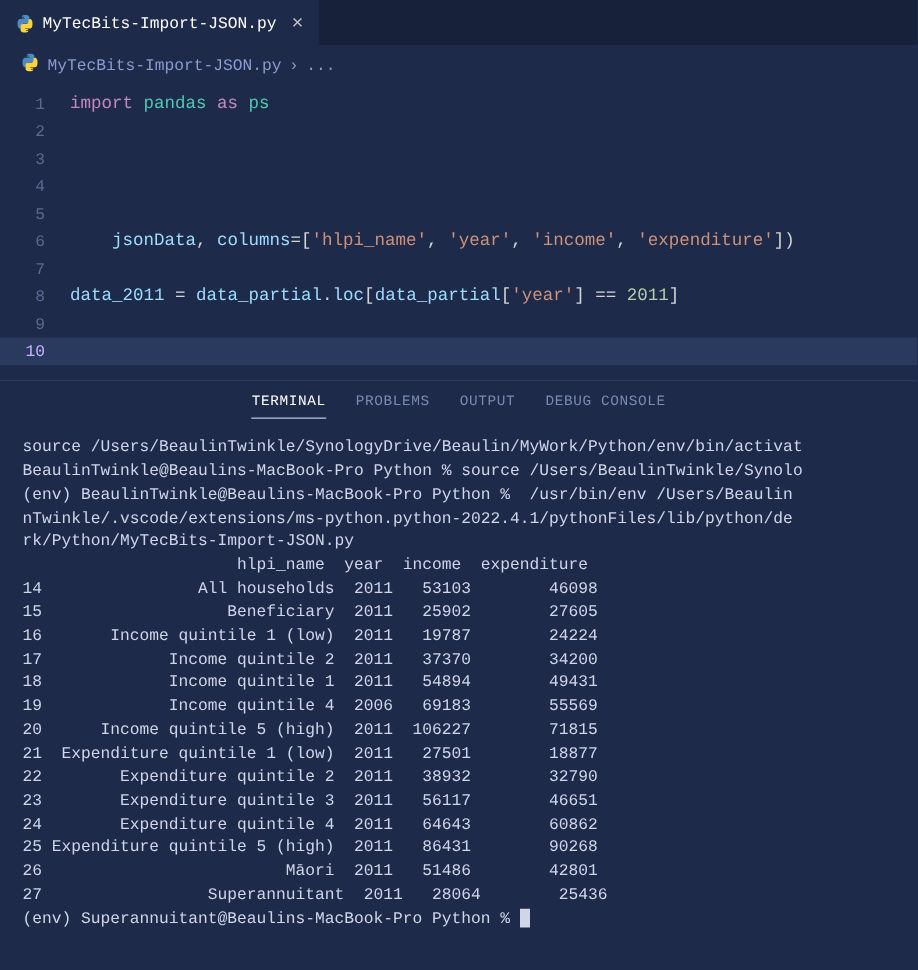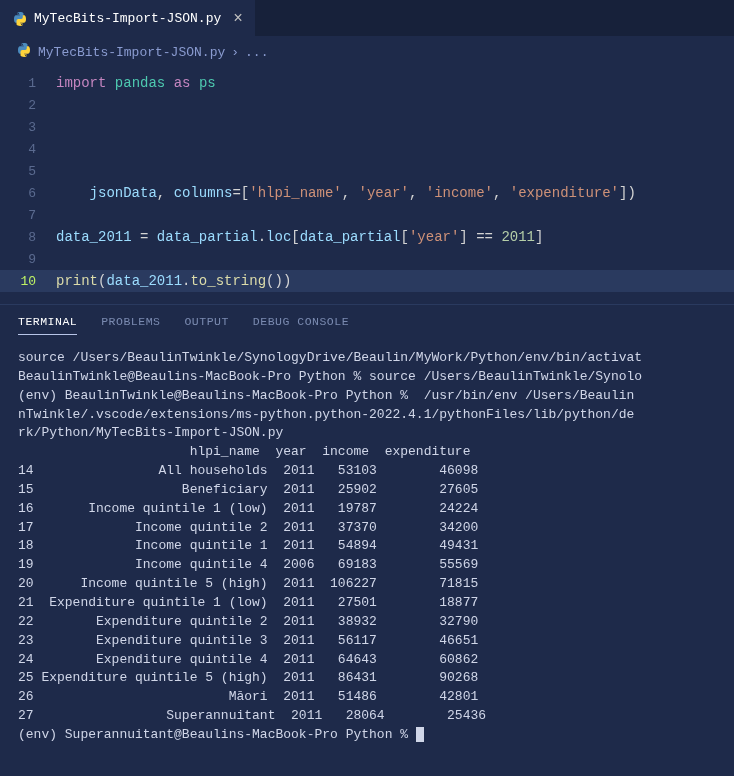--- a/index.html
+++ b/index.html
@@ -89,20 +89,21 @@
     .panel {
       border-top: 1px solid #2a3a5f;
       padding-top: 10px;
     }
     .panel-tabs {
       display: flex;
       gap: 24px;
       padding: 0 18px 10px 18px;
       font-size: 11.5px;
       letter-spacing: 0.5px;
+      justify-content: center;
     }
     .panel-tab {
       color: #7a8ab0;
       padding-bottom: 6px;
       cursor: pointer;
     }
     .panel-tab.active {
       color: #ffffff;
       border-bottom: 1px solid #b8c5e8;
     }
@@ -180,22 +181,21 @@
   </div>
   <div class="code-line">
     <div class="gutter">8</div>
     <div class="code"><span class="var">data_2011</span> <span class="op">=</span> <span class="var">data_partial</span><span class="punct">.</span><span class="var">loc</span><span class="punct">[</span><span class="var">data_partial</span><span class="punct">[</span><span class="str">'year'</span><span class="punct">]</span><span class="op"> == </span><span class="num">2011</span><span class="punct">]</span></div>
   </div>
   <div class="code-line">
     <div class="gutter">9</div>
     <div class="code"></div>
   </div>
   <div class="code-line highlighted">
-    <div class="gutter" style="color:#bef264;">10</div>
-    <div class="code"><span class="fn">print</span><span class="punct">(</span><span class="var">data_2011</span><span class="punct">.</span><span class="fn">to_string</span><span class="punct">(</span><span class="punct">)</span><span class="punct">)</span></div>
+    <div class="gutter" style="color:#c4b5fd;">10</div>
   </div>
 </div>
 
 <div class="panel">
   <div class="panel-tabs">
     <div class="panel-tab active">TERMINAL</div>
     <div class="panel-tab">PROBLEMS</div>
     <div class="panel-tab">OUTPUT</div>
     <div class="panel-tab">DEBUG CONSOLE</div>
   </div>

